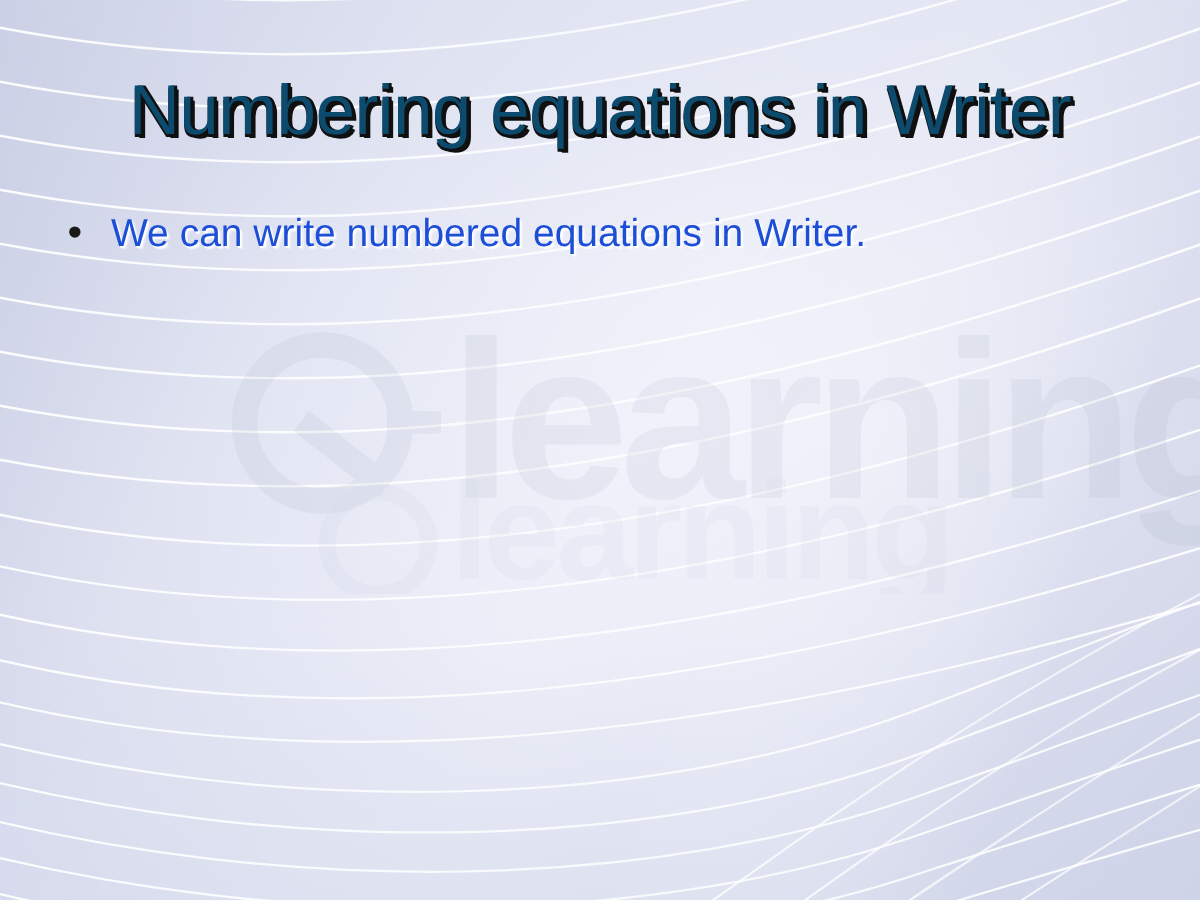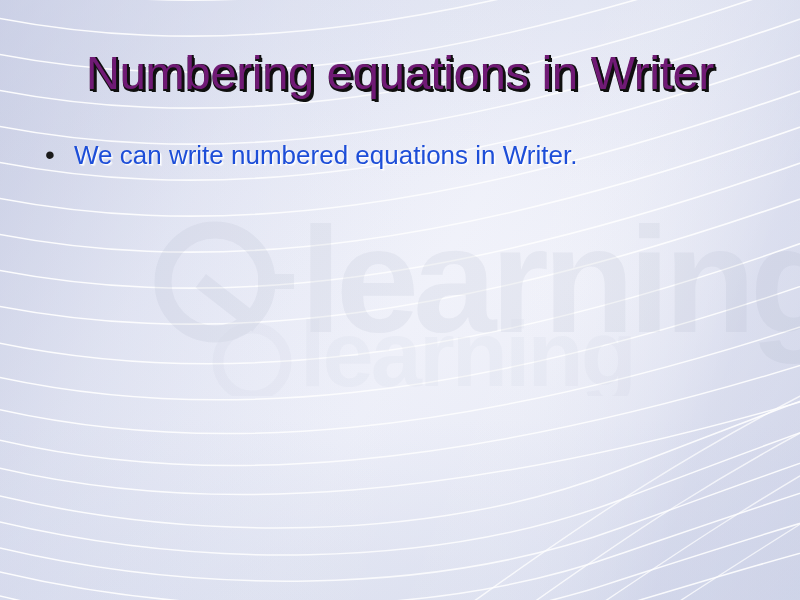--- a/index.html
+++ b/index.html
@@ -57,21 +57,21 @@
   
   .title {
     position: absolute;
     left: 0;
     top: 44px;
     width: 800px;
     text-align: center;
     font-size: 47px;
     line-height: 58px;
     font-weight: 400;
-    color: #701a75;
+    color: #0c4a6e;
     letter-spacing: -0.2px;
     white-space: nowrap;
     text-shadow:
        2px  2px 0 #101010,
        2px  0   0 #101010,
        0    2px 0 #101010,
        3px  3px 0 #101010;
   }
 
   

